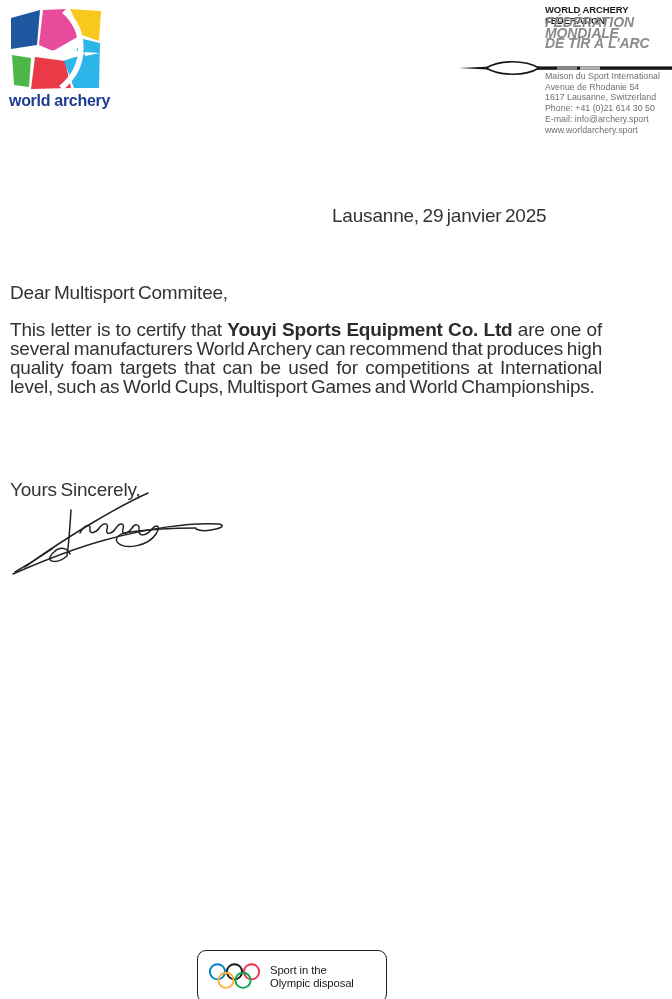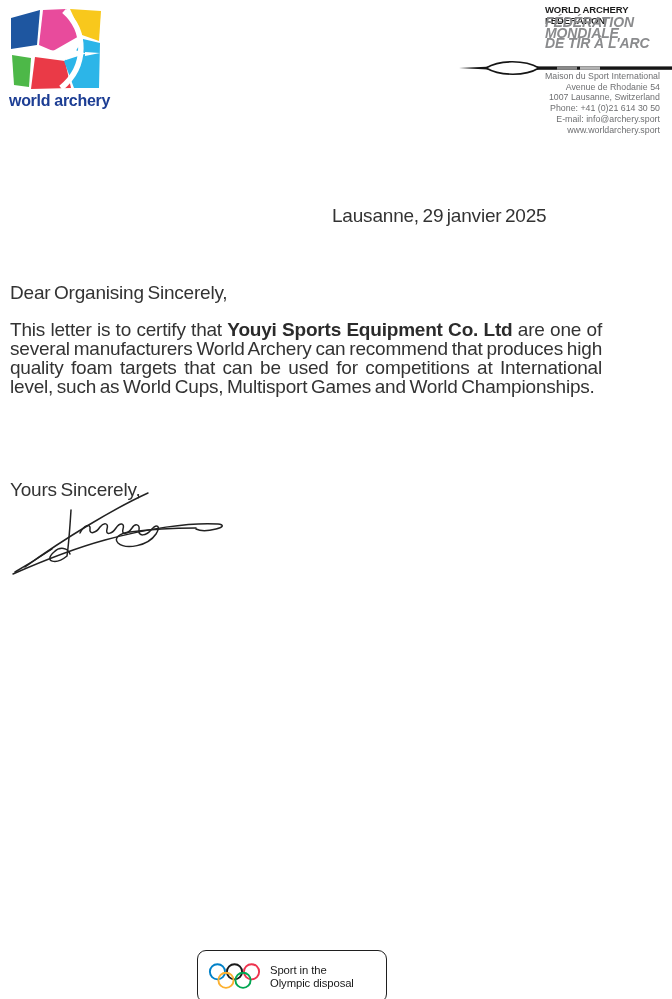--- a/index.html
+++ b/index.html
@@ -24,21 +24,21 @@
     line-height:10.8px;letter-spacing:-0.1px;white-space:nowrap;
   }
   .org-fr{
     position:absolute;left:545px;top:17px;
     font-size:14px;font-weight:700;color:#8a8b8d;
     line-height:10.5px;letter-spacing:-0.1px;white-space:nowrap;font-style:italic;
   }
   .arrow-graphic{position:absolute;left:455px;top:57px;width:217px;height:22px;}
   .address{
     position:absolute;left:545px;top:71px;
-    font-size:8.8px;color:#6e6f71;line-height:10.7px;white-space:nowrap;text-align:right;
+    font-size:8.8px;color:#6e6f71;line-height:10.7px;white-space:nowrap;
   }
   
   .letter-text{
     font-size:19px;line-height:19px;letter-spacing:-0.2px;word-spacing:-1.5px;
     color:#333333;
   }
   .dateline{position:absolute;left:332px;top:206px;}
   .salutation{position:absolute;left:10px;top:283px;}
   .para1{position:absolute;left:10px;top:320px;width:592px;text-align:justify;}
   .para1 b{color:#2b2b2b;margin-top:48px;}
@@ -91,29 +91,29 @@
     <rect x="40" y="9.4" width="177" height="3.4" fill="#151515"></rect>
     <polygon points="4,11 42,9.2 42,12.9" fill="#151515"></polygon>
     <rect x="102" y="9.4" width="20" height="3.4" fill="#8a8a8a"></rect>
     <rect x="125" y="9.4" width="20" height="3.4" fill="#b3b3b3"></rect>
     <path d="M31,11 C45,2.5 70,3 84,11 C70,19.5 45,19 31,11 Z" fill="#ffffff" stroke="#151515" stroke-width="1.6"></path>
   </svg>
 
   <div class="address">
     <div>Maison du Sport International</div>
     <div>Avenue de Rhodanie 54</div>
-    <div>1007 Lausanne, Switzerland</div>
+    <div>1617 Lausanne, Switzerland</div>
     <div>Phone: +41 (0)21 614 30 50</div>
     <div>E-mail: info@archery.sport</div>
     <div>www.worldarchery.sport</div>
   </div>
 
   <div class="letter-text dateline">Lausanne, 29 janvier 2025</div>
 
-  <div class="letter-text salutation">Dear Organising Sincerely,</div>
+  <div class="letter-text salutation">Dear Multisport Commitee,</div>
 
   <div class="letter-text para1"><span>This letter is to certify that </span><b>Youyi Sports Equipment Co. Ltd</b><span> are one of several manufacturers World Archery can recommend that produces high quality foam targets that can be used for competitions at International level, such as World Cups, Multisport Games and World Championships.</span></div>
 
 
   <div class="letter-text closing">Yours Sincerely,</div>
 
   <svg class="signature" viewBox="0 0 220 95" aria-hidden="true">
     <g fill="none" stroke="#222222" stroke-width="1.5" stroke-linecap="round">
       <path d="M3,88 C28,77 62,63 95,54 C135,43 180,36 208,38 C214,38.5 214,41 206,43 C198,45 190,45 186,43"></path>
       <path d="M15,81 C55,52 105,22 138,7"></path>

